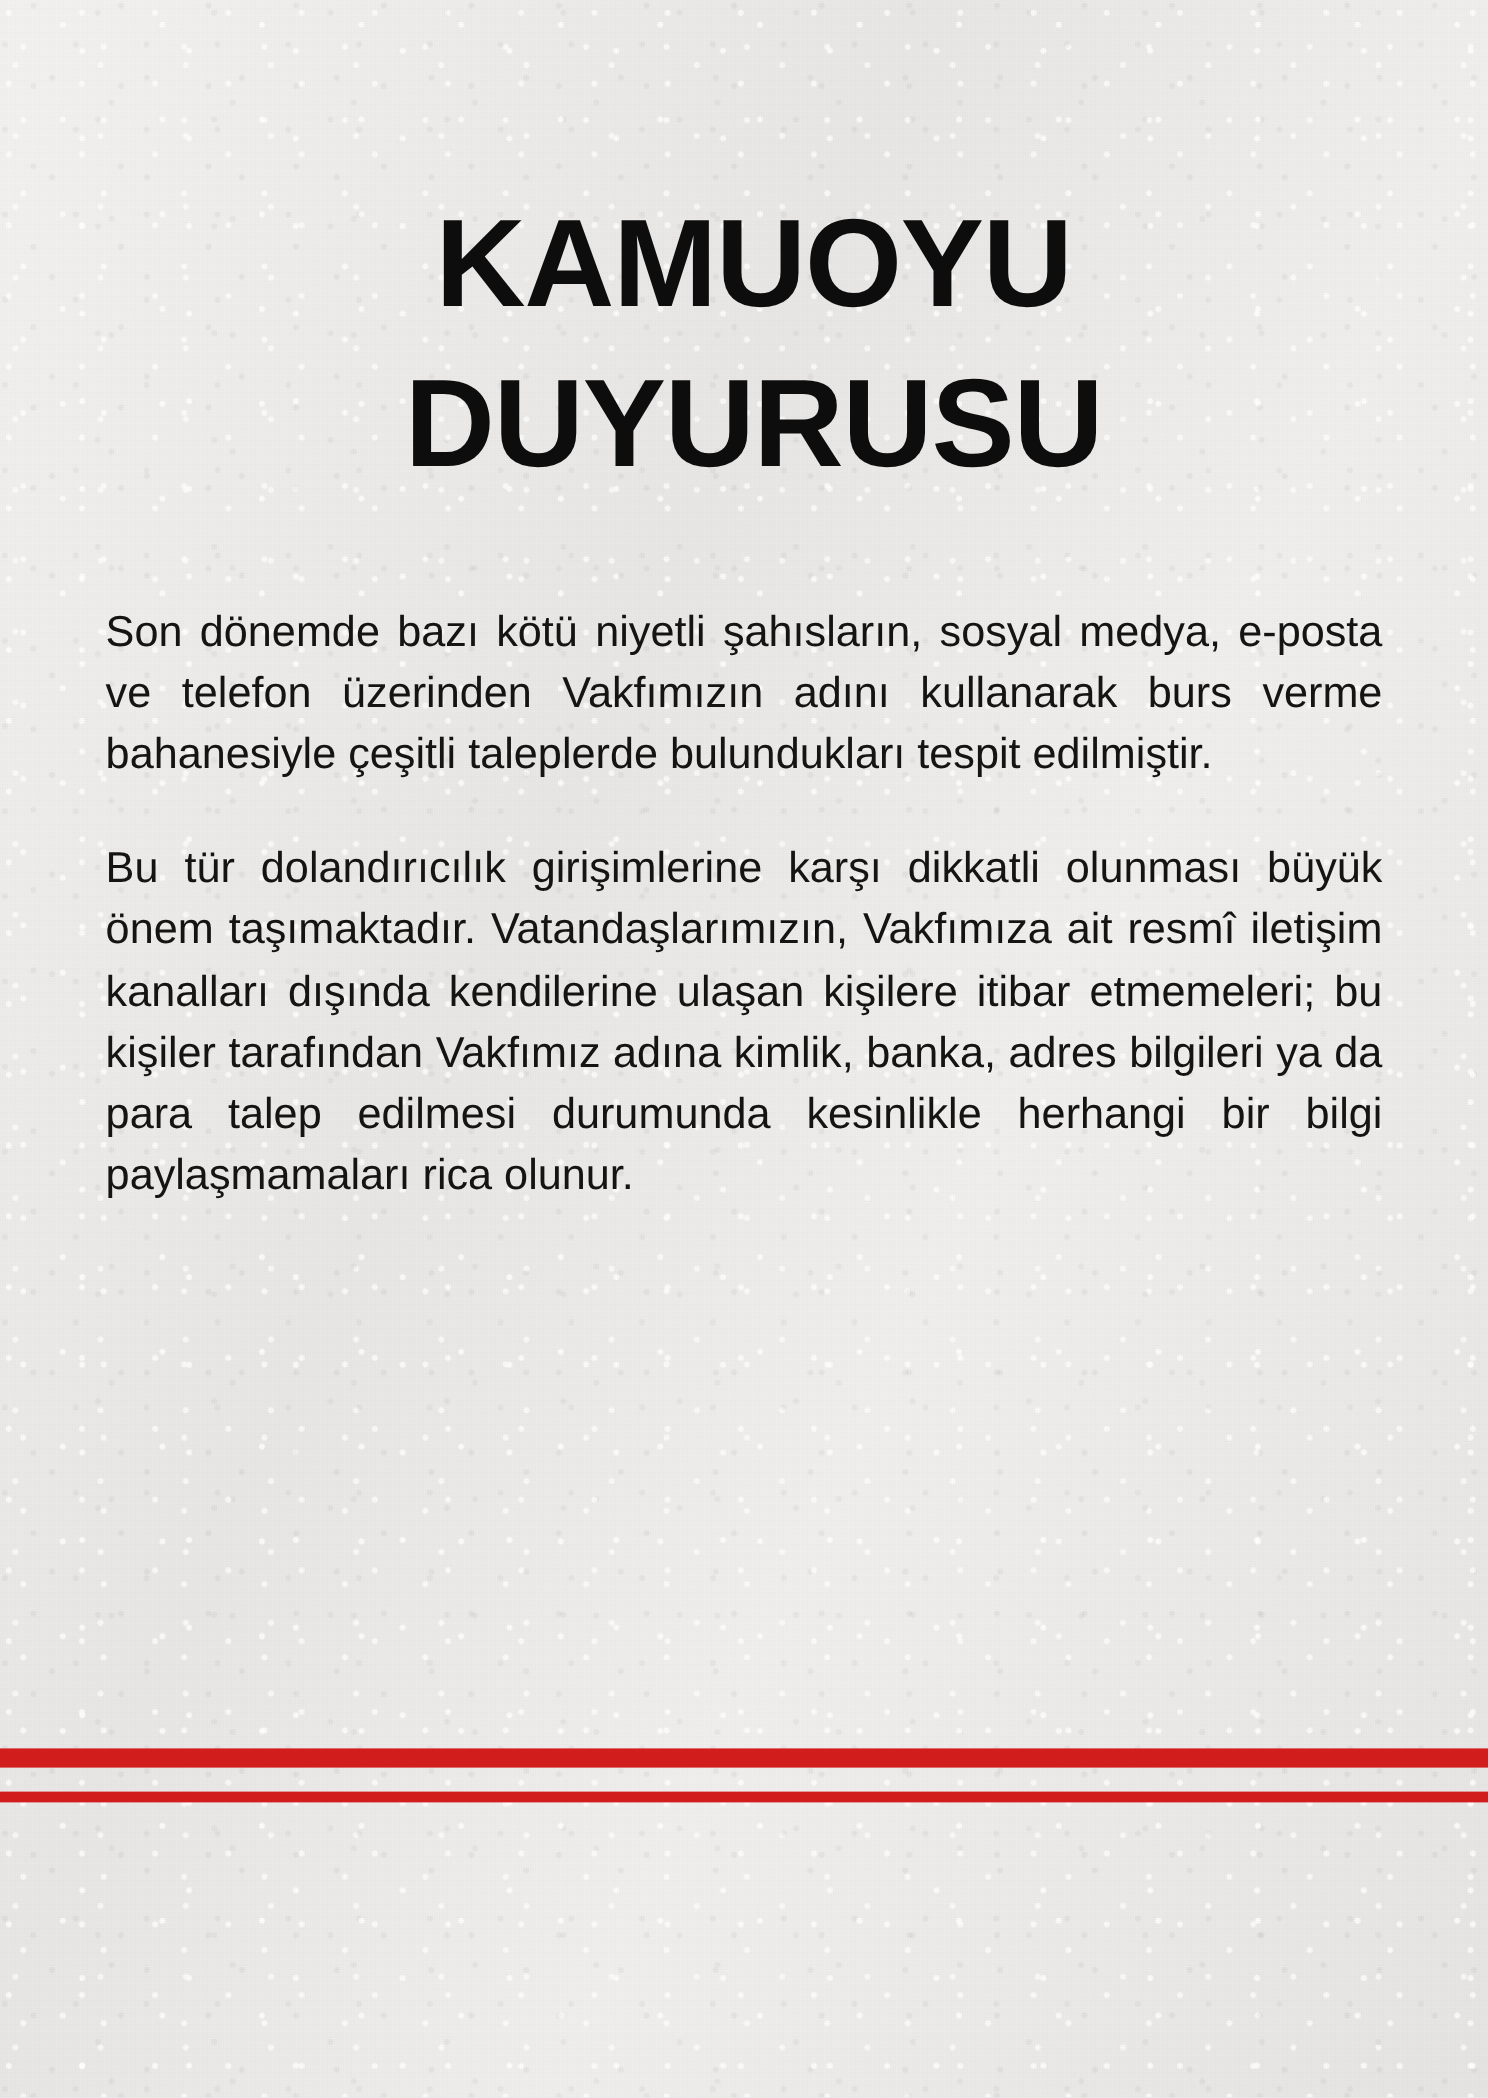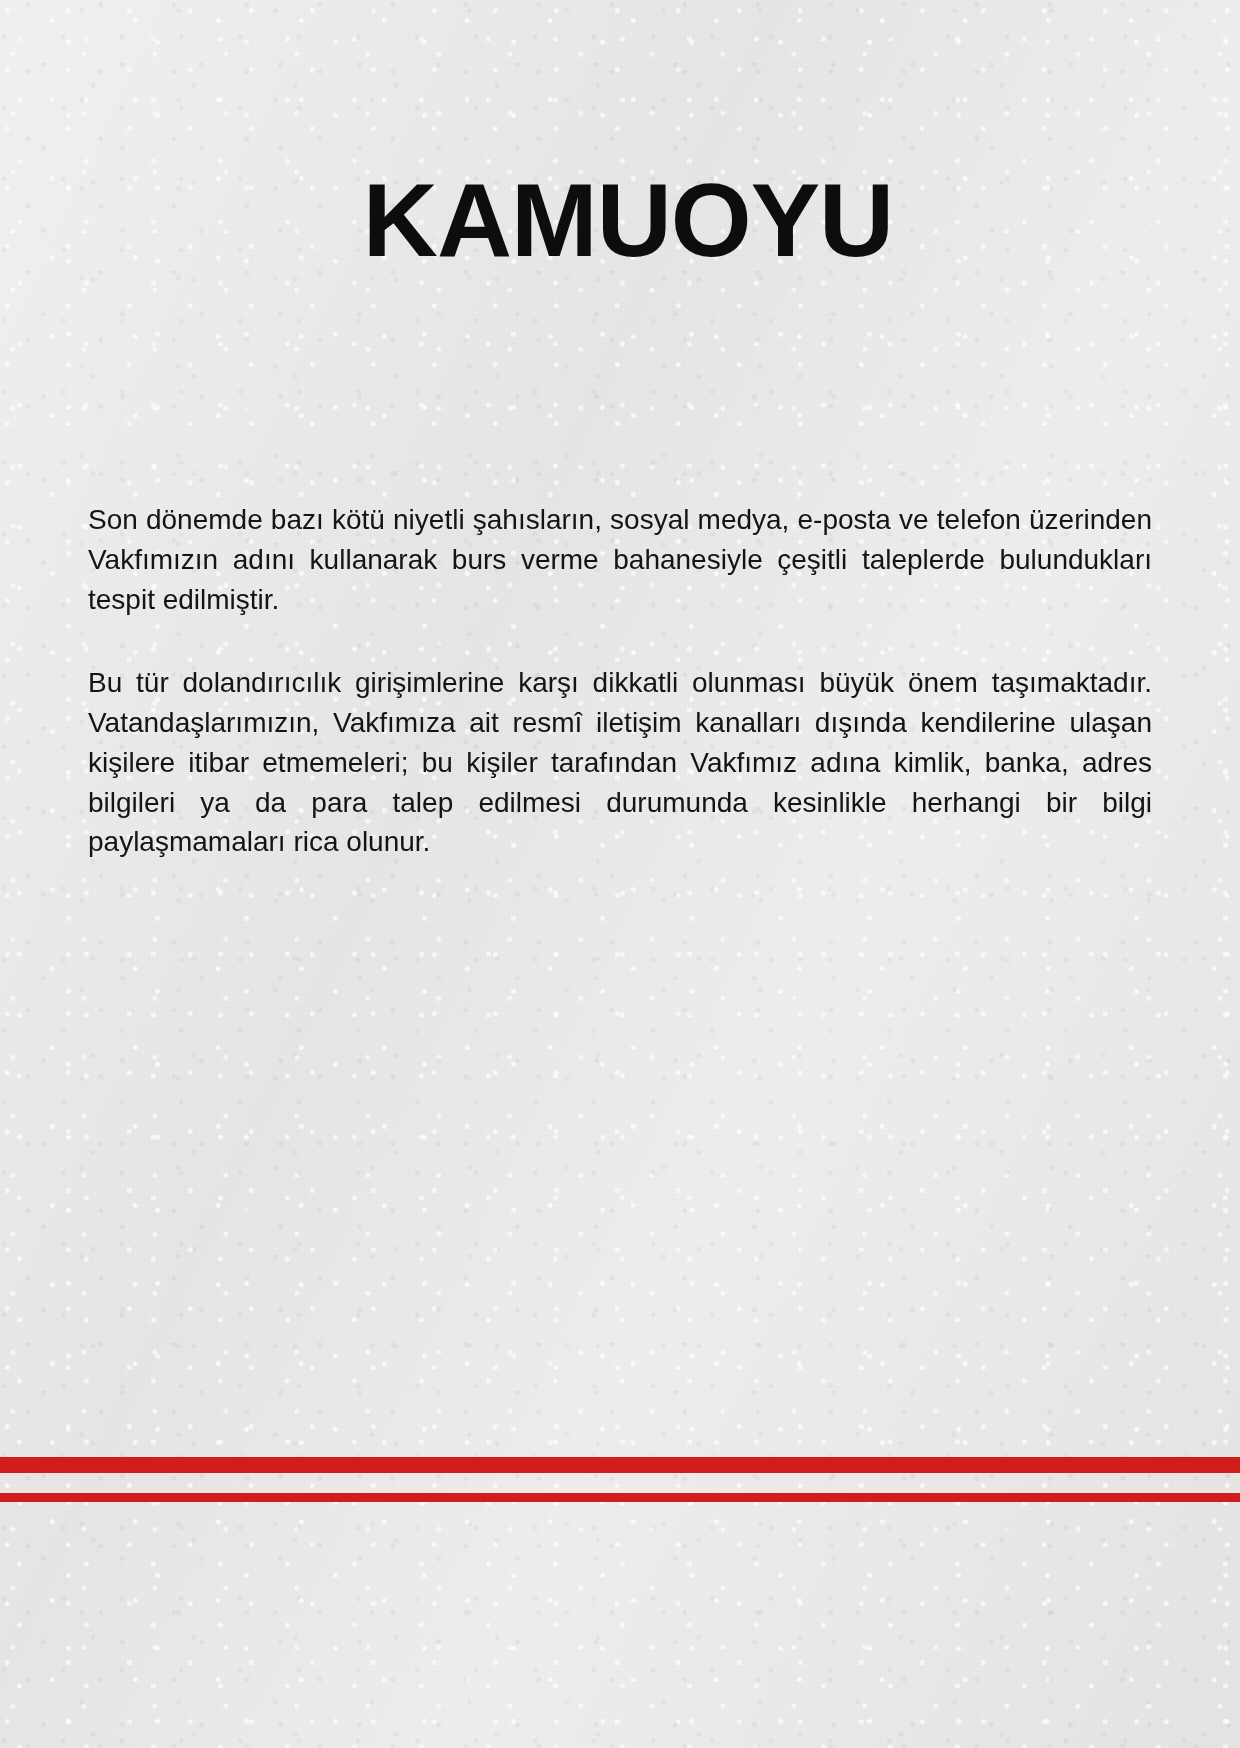--- a/index.html
+++ b/index.html
@@ -72,21 +72,21 @@
   .body-copy {
     position: absolute;
     top: 500px;
     left: 88px;
     width: 1064px;
     z-index: 3;
   }
   .body-copy p {
     margin: 0 0 44px 0;
     color: #141414;
-    font-size: 28px;
+    font-size: 36px;
     line-height: 1.42;
     text-align: justify;
     text-justify: inter-word;
     font-weight: 400;
   }
   .body-copy p:last-child {
     margin-bottom: 0;
   }
 
   
@@ -131,20 +131,21 @@
     z-index: 2;
   }
 </style>
 </head>
 <body>
 
 <div class="poster">
 
   <h1 class="headline">
     <span class="line">KAMUOYU</span>
+    <span class="line">DUYURUSU</span>
   </h1>
 
   <div class="body-copy">
     <p>Son dönemde bazı kötü niyetli şahısların, sosyal medya, e-posta ve telefon üzerinden Vakfımızın adını kullanarak burs verme bahanesiyle çeşitli taleplerde bulundukları tespit edilmiştir.</p>
     <p>Bu tür dolandırıcılık girişimlerine karşı dikkatli olunması büyük önem taşımaktadır. Vatandaşlarımızın, Vakfımıza ait resmî iletişim kanalları dışında kendilerine ulaşan kişilere itibar etmemeleri; bu kişiler tarafından Vakfımız adına kimlik, banka, adres bilgileri ya da para talep edilmesi durumunda kesinlikle herhangi bir bilgi paylaşmamaları rica olunur.</p>
   </div>
 
 
   <div class="rule rule-thick"></div>
   <div class="rule rule-thin"></div>

